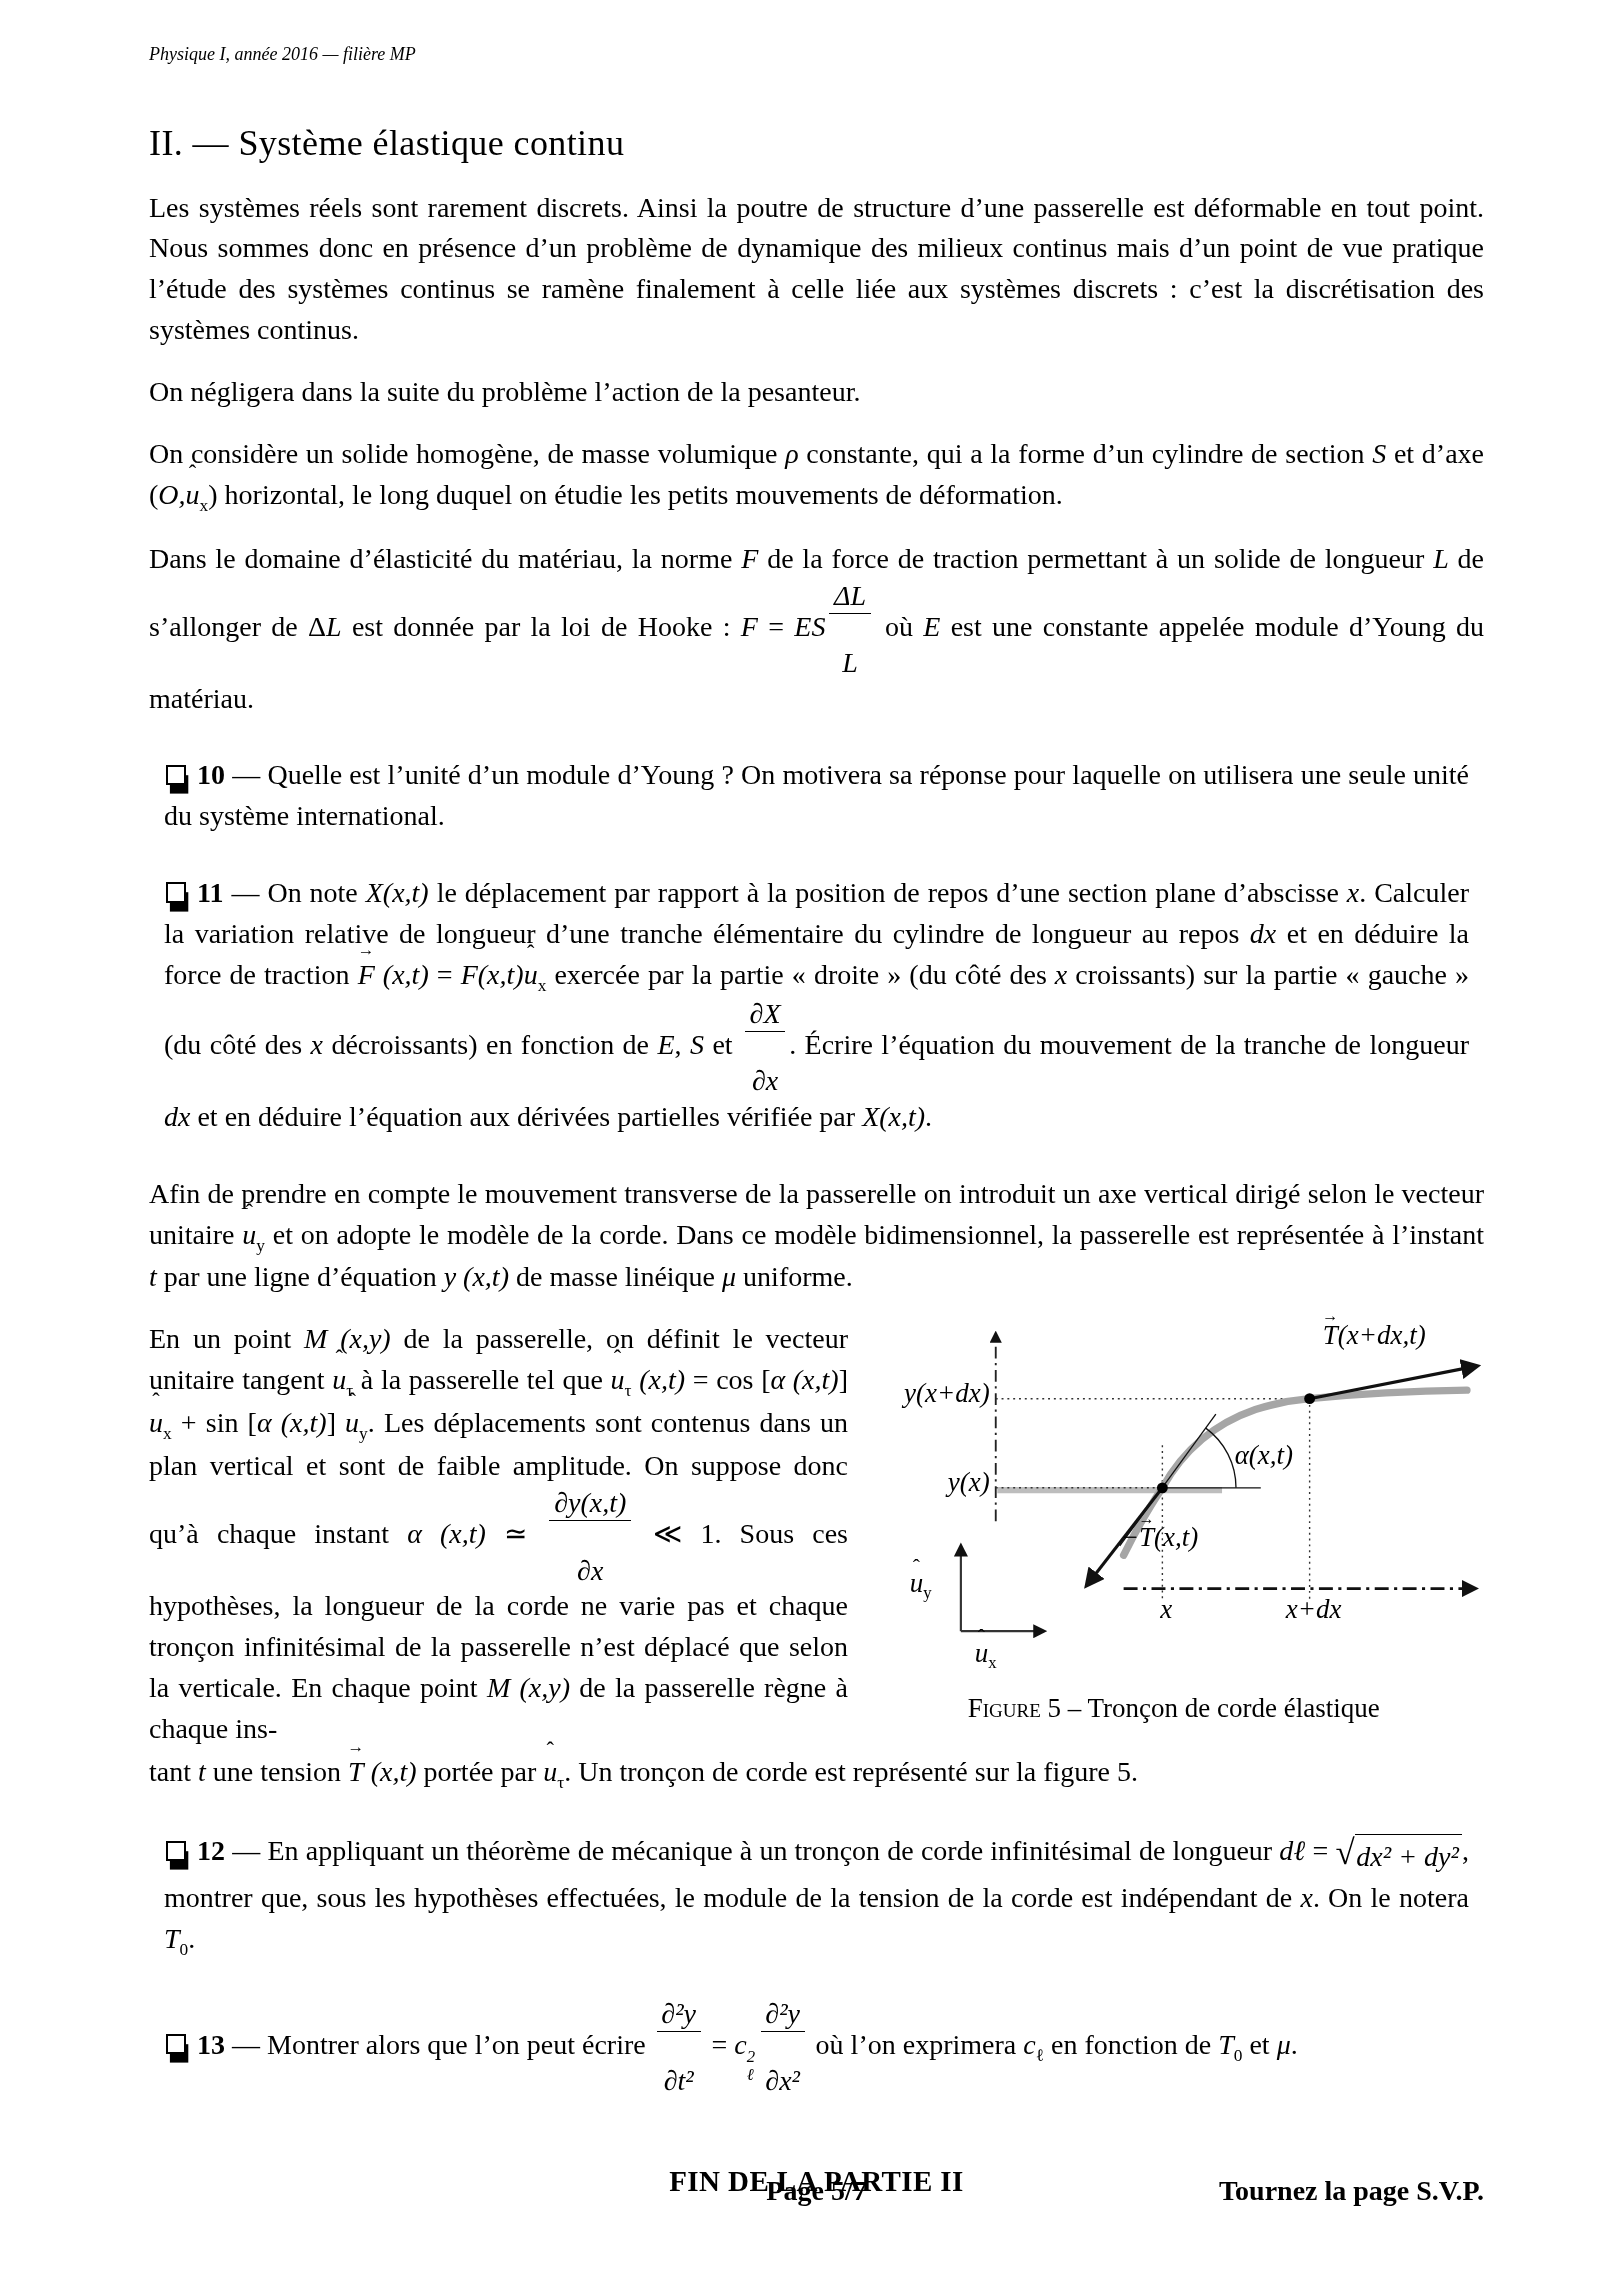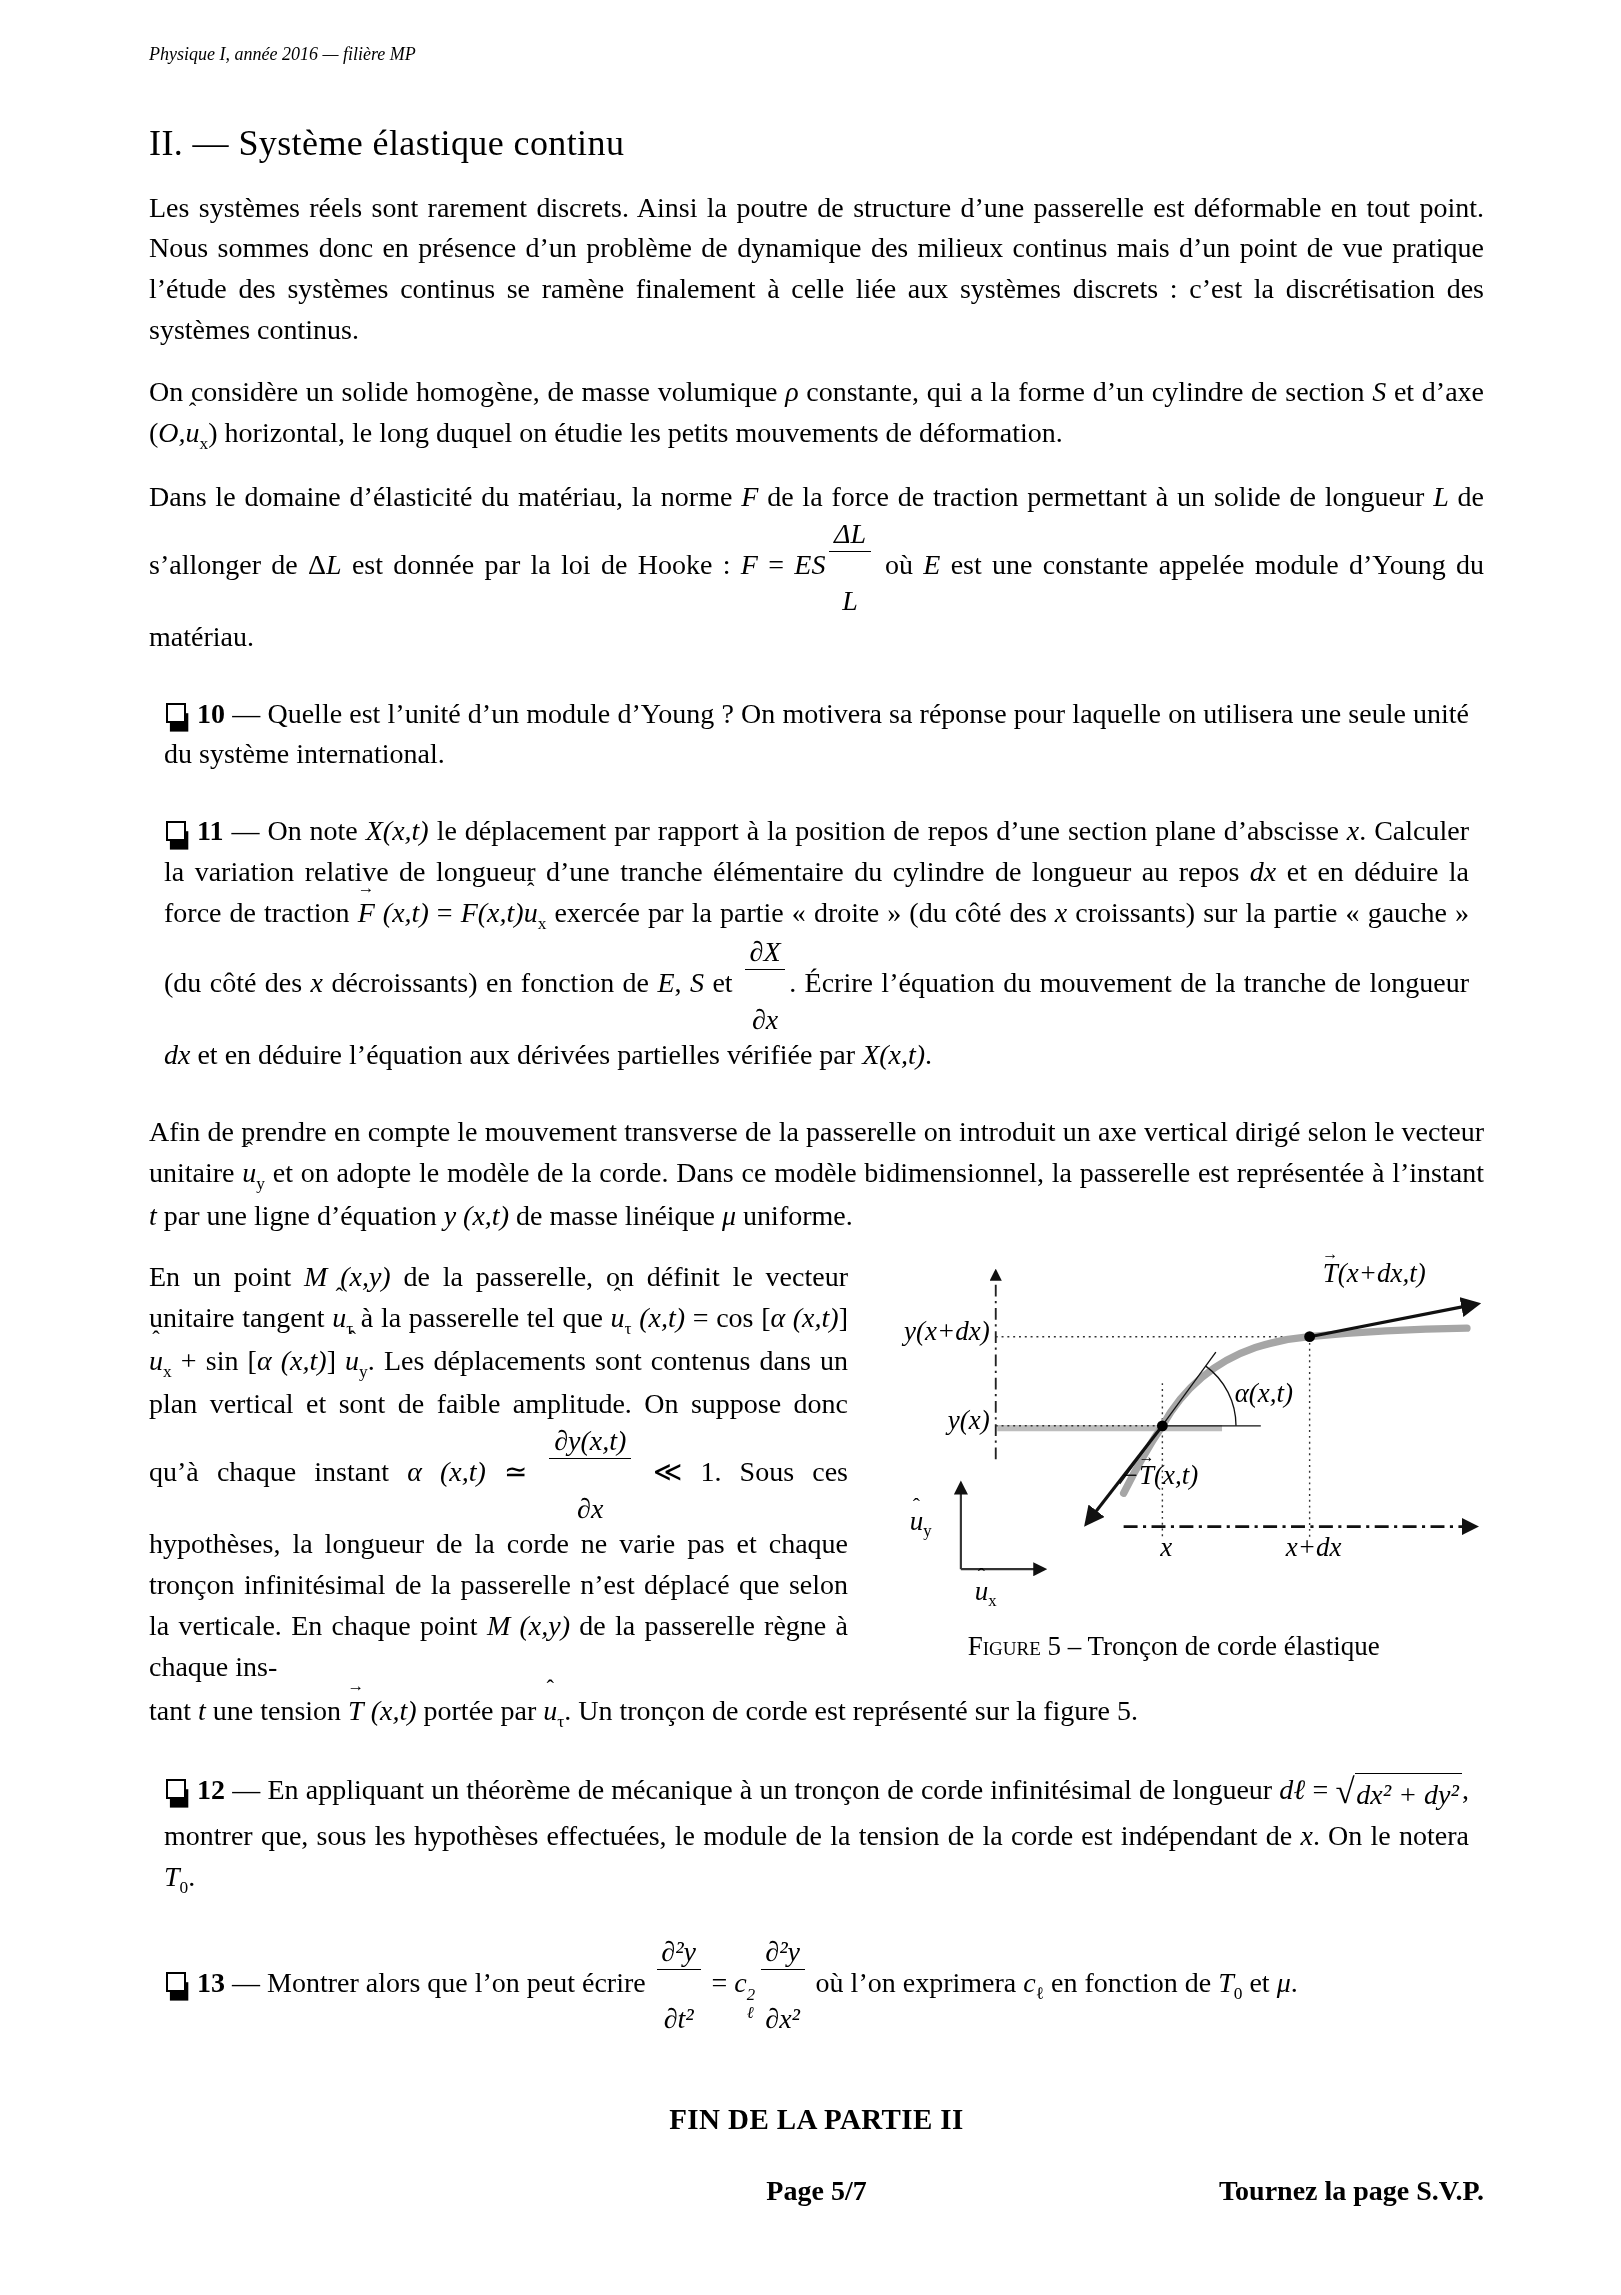--- a/index.html
+++ b/index.html
@@ -51,20 +51,21 @@
 
 <div class="page">
   <div class="content">
 
     <div class="header">Physique I, année 2016 — filière MP</div>
 
     <h1 class="title">II. — Système élastique continu</h1>
 
     <p class="para">Les systèmes réels sont rarement discrets. Ainsi la poutre de structure d’une passerelle est déformable en tout point. Nous sommes donc en présence d’un problème de dynamique des milieux continus mais d’un point de vue pratique l’étude des systèmes continus se ramène finalement à celle liée aux systèmes discrets : c’est la discrétisation des systèmes continus.</p>
 
+    <p class="para">On négligera dans la suite du problème l’action de la pesanteur.</p>
 
     <p class="para">On considère un solide homogène, de masse volumique <span class="mi">ρ</span> constante, qui a la forme d’un cylindre de section <span class="mi">S</span> et d’axe (<span class="mi">O,</span><span class="acc"><span class="accb"><span class="mark">ˆ</span><span class="mi">u</span></span><sub>x</sub></span>) horizontal, le long duquel on étudie les petits mouvements de déformation.</p>
 
     <p class="para">Dans le domaine d’élasticité du matériau, la norme <span class="mi">F</span> de la force de traction permettant à un solide de longueur <span class="mi">L</span> de s’allonger de Δ<span class="mi">L</span> est donnée par la loi de Hooke : <span class="mi">F</span> = <span class="mi">ES</span><span class="frac">
           <span class="num">ΔL</span>
           <span class="den">L</span>
         </span> où <span class="mi">E</span> est une constante appelée module d’Young du matériau.</p>
 
     <p class="para question"><span class="qbox"></span><span class="qnum">10</span> — Quelle est l’unité d’un module d’Young ? On motivera sa réponse pour laquelle on utilisera une seule unité du système international.</p>
 

